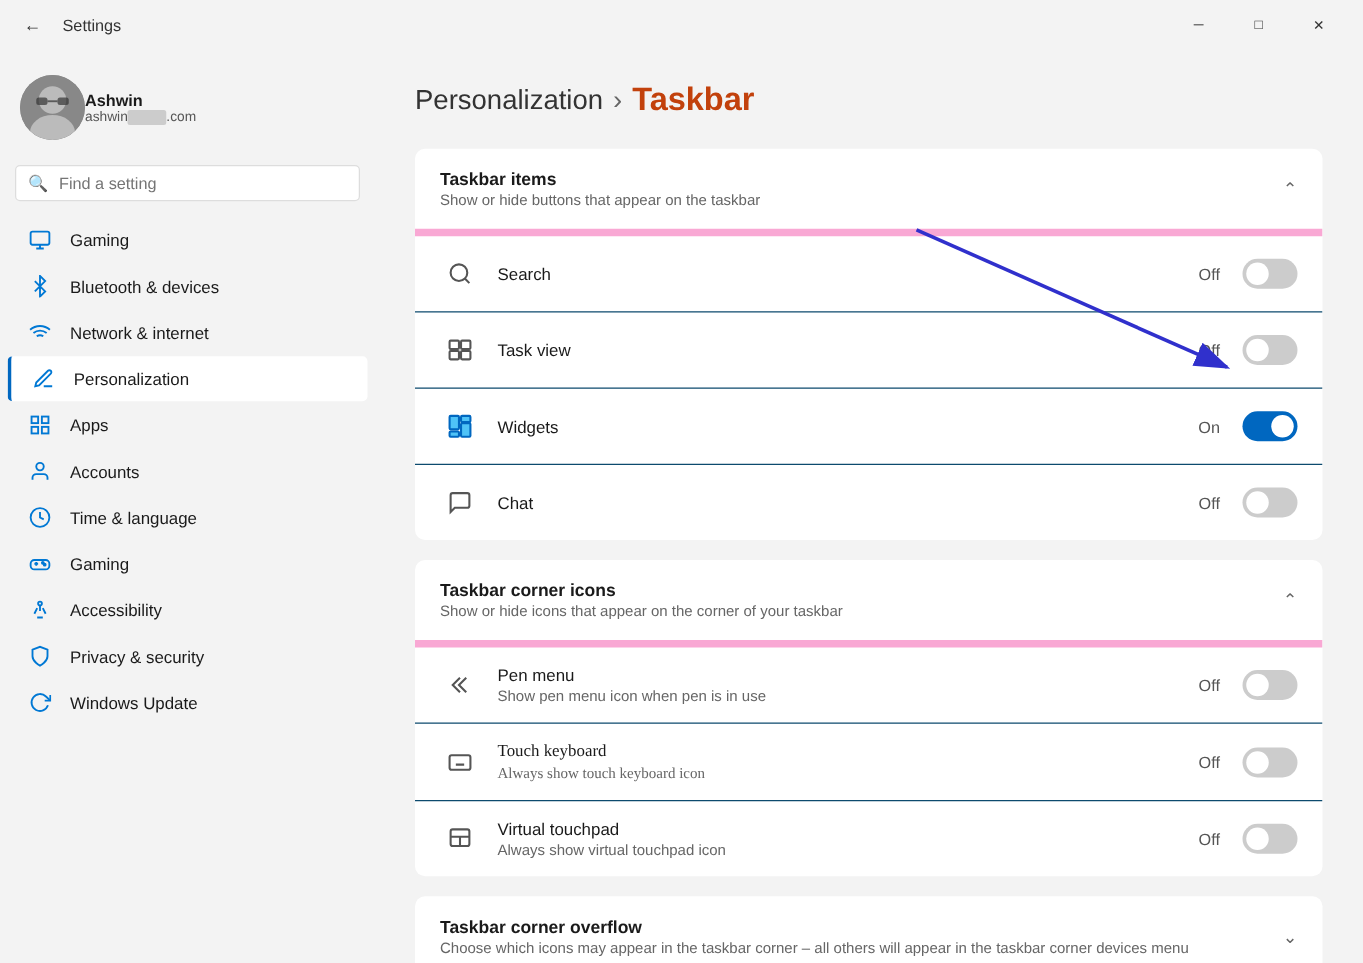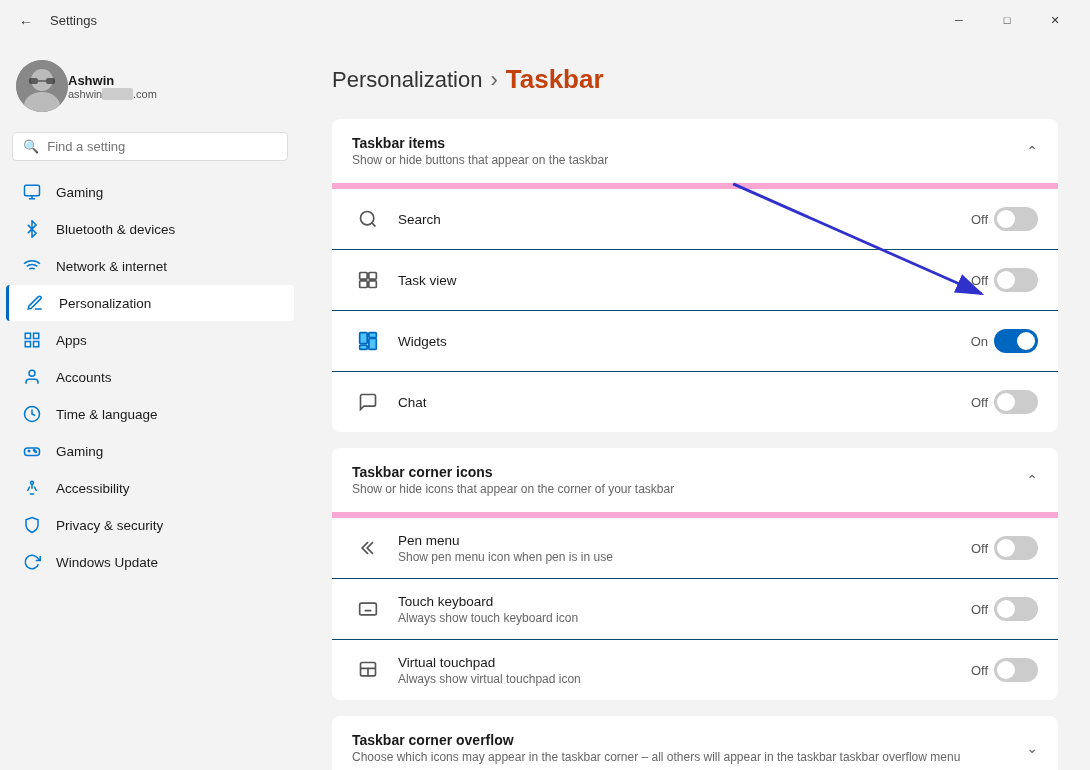--- a/index.html
+++ b/index.html
@@ -157,21 +157,21 @@
     .setting-row:last-child { border-bottom: none; }
     .setting-icon {
       width: 32px; height: 32px;
       display: flex; align-items: center; justify-content: center;
       margin-right: 14px; flex-shrink: 0;
       color: #555;
     }
     .setting-icon svg { width: 20px; height: 20px; }
     .setting-label { flex: 1; font-size: 13.5px; color: #1a1a1a; }
     .setting-label-sub { font-size: 12px; color: #666; margin-top: 2px; }
-    .setting-state { font-size: 13px; color: #555; margin-right: 6px; }
+    .setting-state { font-size: 13px; color: #555; margin-right: 18px; }
 
     
     .toggle {
       width: 44px; height: 24px;
       border-radius: 12px;
       background: #ccc;
       position: relative;
       cursor: pointer;
       flex-shrink: 0;
       transition: background 0.2s;
@@ -473,21 +473,21 @@
           <div class="toggle"></div>
         </div>
 
         <div class="setting-row">
           <div class="setting-icon">
             <svg viewBox="0 0 24 24" fill="none" stroke="#555" stroke-width="2">
                 <rect x="2" y="5" width="20" height="14" rx="2"></rect>
                 <path d="M6 10h.01M10 10h.01M14 10h.01M18 10h.01M8 14h8"></path>
               </svg>
           </div>
-          <div style="flex:1;">
+          <div style="flex:1;font-family:Liberation Serif, serif;">
             <div class="setting-label">Touch keyboard</div>
             <div class="setting-label-sub">Always show touch keyboard icon</div>
           </div>
           <span class="setting-state">Off</span>
           <div class="toggle"></div>
         </div>
 
         <div class="setting-row">
           <div class="setting-icon">
             <svg viewBox="0 0 24 24" fill="none" stroke="#555" stroke-width="2">
@@ -501,21 +501,21 @@
           </div>
           <span class="setting-state">Off</span>
           <div class="toggle"></div>
         </div>
       </div>
 
       <div class="settings-section">
         <div class="section-header">
           <div class="section-header-left">
             <div class="section-title">Taskbar corner overflow</div>
-            <div class="section-subtitle">Choose which icons may appear in the taskbar corner – all others will appear in the taskbar taskbar overflow menu</div>
+            <div class="section-subtitle">Choose which icons may appear in the taskbar corner – all others will appear in the taskbar corner devices menu</div>
           </div>
           <span class="collapse-icon">⌄</span>
         </div>
       </div>
 
     </div>
   </div>
 
 </div>
 

